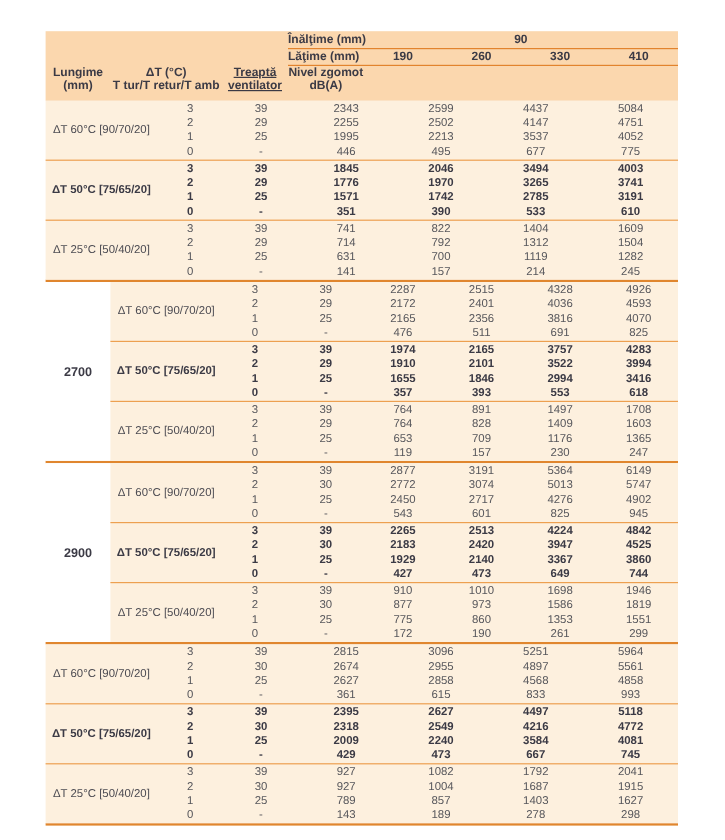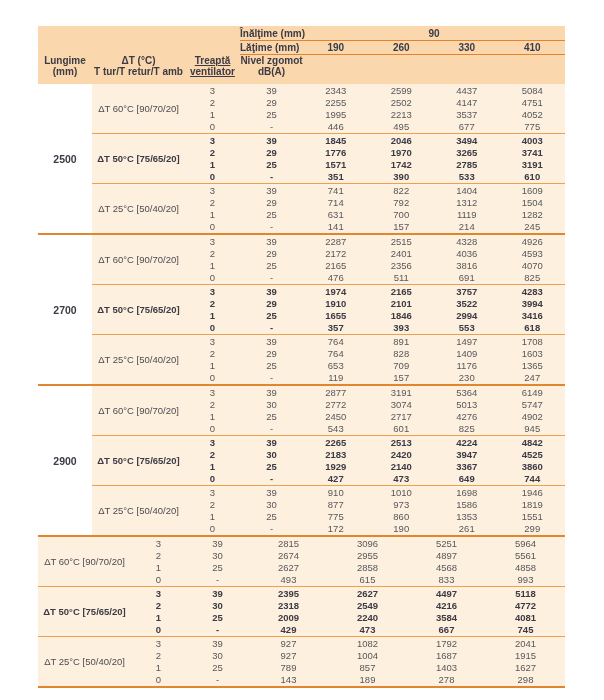--- a/index.html
+++ b/index.html
@@ -79,21 +79,20 @@
 T tur/T retur/T amb</div>
       <div class="hdr-col w-treapta">Treaptă
 ventilator</div>
       <div class="hdr-col w-zgomot">Nivel zgomot
 dB(A)</div>
     </div>
   </div>
 
   <div class="table-body">
       <div class="group">
-        <div class="col-lungime">2500</div>
         <div class="group-right">
           <div class="subgroup">
             <div class="dt-label">ΔT 60°C [90/70/20]</div>
             <div class="fan-rows">
               <div class="data-row">
                 <div class="c-treapta">3</div>
                 <div class="c-zgomot">39</div>
                 <div class="c-val">2343</div>
                 <div class="c-val">2599</div>
                 <div class="c-val">4437</div>
@@ -458,21 +457,21 @@
                 <div class="c-treapta">1</div>
                 <div class="c-zgomot">25</div>
                 <div class="c-val">2627</div>
                 <div class="c-val">2858</div>
                 <div class="c-val">4568</div>
                 <div class="c-val">4858</div>
               </div>
               <div class="data-row">
                 <div class="c-treapta">0</div>
                 <div class="c-zgomot">-</div>
-                <div class="c-val">493</div>
+                <div class="c-val">361</div>
                 <div class="c-val">615</div>
                 <div class="c-val">833</div>
                 <div class="c-val">993</div>
               </div>
             </div>
           </div>
           <div class="subgroup bold">
             <div class="dt-label">ΔT 50°C [75/65/20]</div>
             <div class="fan-rows">
               <div class="data-row">

